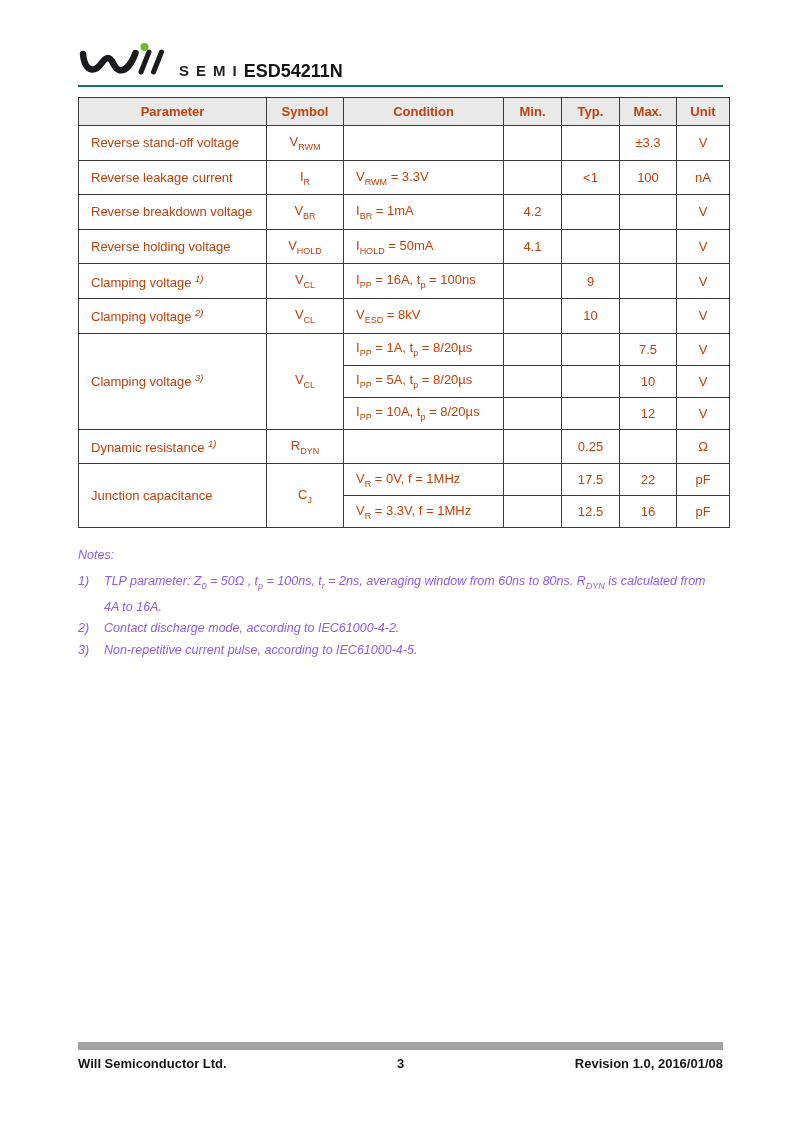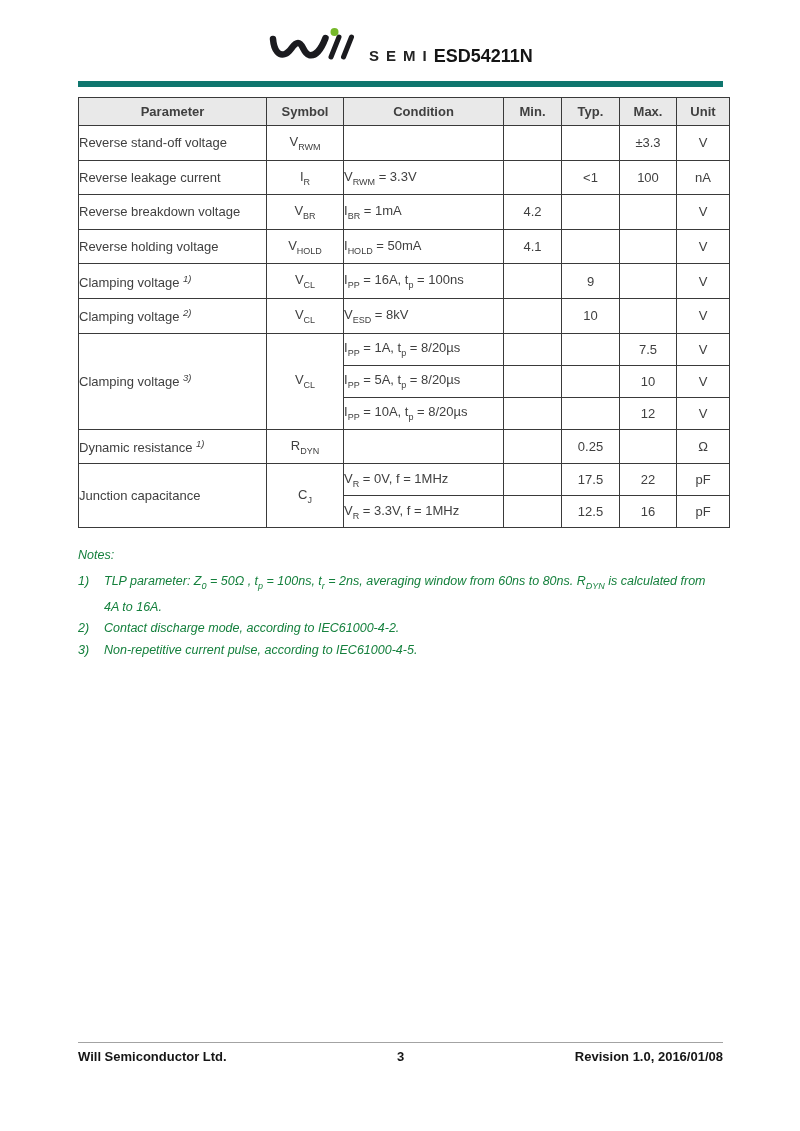--- a/index.html
+++ b/index.html
@@ -12,23 +12,23 @@
     font-family: "Liberation Sans", sans-serif;
     color: #151515;
     overflow: hidden;
   }
   .content { position: absolute; left: 78px; top: 46px; width: 645px; }
 
   
   .doc-header {
     display: flex;
     align-items: flex-end;
-    justify-content: center;
-    border-bottom: 6px solid #0f766e;
-    padding-bottom: 14px;
+    justify-content: flex-start;
+    border-bottom: 2px solid #0f766e;
+    padding-bottom: 3px;
     height: 41px;
   }
   .logo { display: flex; align-items: flex-end; }
   .logo-text {
     font-weight: bold; font-size: 15px; letter-spacing: 7px;
     line-height: 1; padding-bottom: 4px; margin-left: 9px; color: #232323;
   }
   .part-number { font-weight: bold; font-size: 18px; line-height: 1; padding-bottom: 2px; }
 
   
@@ -38,47 +38,47 @@
   .section-title sub { font-size: 10px; }
   .section-title sup { font-size: 9px; }
 
   
   .ec-table {
     margin-top: 10px;
     border-collapse: collapse;
     table-layout: fixed;
     width: 645px;
     font-size: 13px;
-    color: #404040;
+    color: #c2410c;
   }
   .ec-table th, .ec-table td { border: 1.5px solid #3a3a3a; overflow: hidden; }
   .ec-table th {
     background: #e9e9e9;
     font-weight: bold;
     text-align: center;
     padding: 0 2px;
   }
-  .ec-table td.al { text-align: left; padding: 0 0; }
+  .ec-table td.al { text-align: left; padding: 0 12px; }
   .ec-table td.ac { text-align: center; padding: 8px 2px; }
   .ec-table sub { font-size: 9px; }
   .ec-table sup { font-size: 9.5px; font-style: italic; }
 
   
-  .notes { margin-top: 17px; font-style: italic; font-size: 12.5px; line-height: 21.5px; color: #15803d; }
+  .notes { margin-top: 17px; font-style: italic; font-size: 12.5px; line-height: 21.5px; color: #8b5cf6; }
   .notes-label { margin-bottom: 4px; }
   .note-item { display: flex; }
   .note-num { width: 26px; flex: none; }
   .note-text { flex: 1; }
   .notes sub { font-size: 9px; }
 
   
   .doc-footer {
     position: absolute;
     left: 78px; top: 1042px; width: 645px;
-    border-top: 1px solid #a3a3a3;
+    border-top: 8px solid #a3a3a3;
     padding-top: 4px;
     font-weight: bold; font-size: 13px;
     height: 24px;
   }
   .f-left { position: absolute; left: 0; top: 6px; }
   .f-center { position: absolute; left: 50%; top: 6px; transform: translateX(-50%); }
   .f-right { position: absolute; right: 0; top: 6px; margin-left: 14px; }
 </style>
 </head>
 <body>

